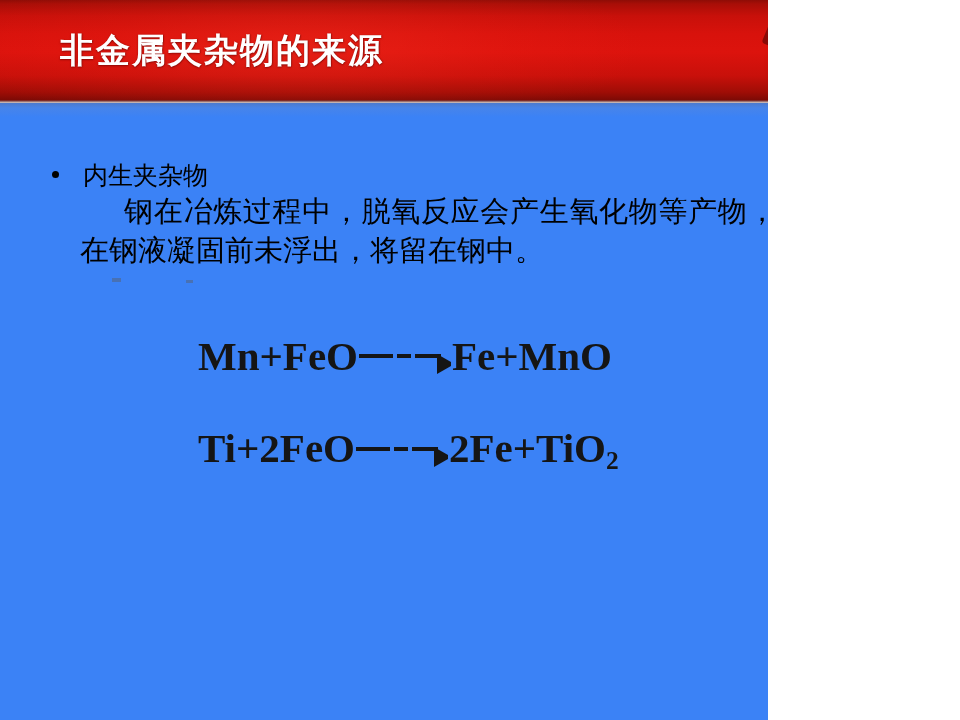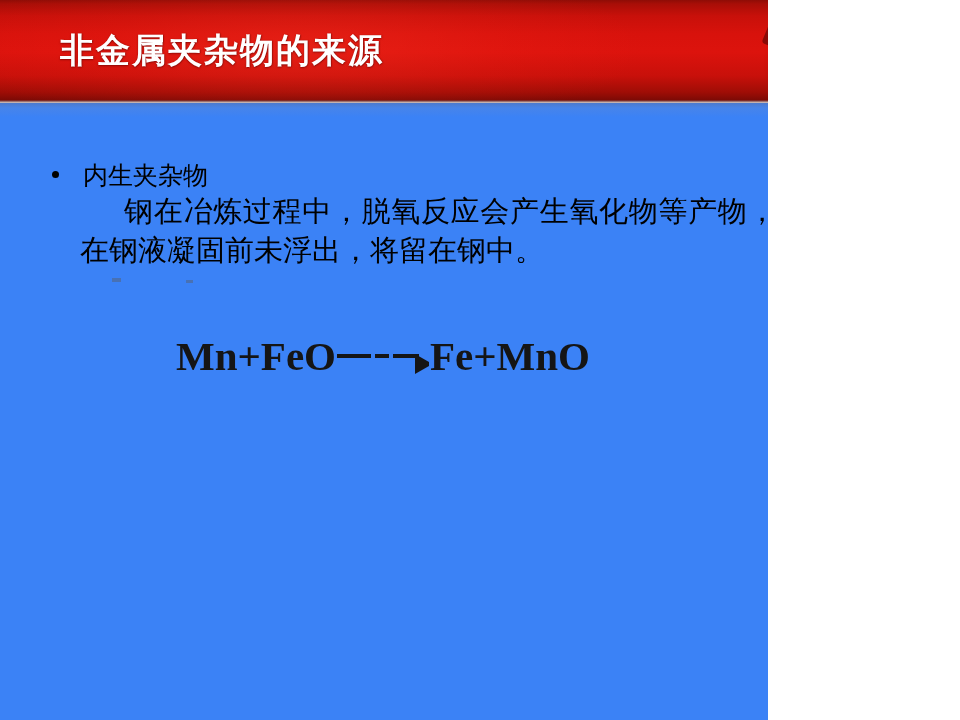--- a/index.html
+++ b/index.html
@@ -288,21 +288,21 @@
     position: absolute;
     display: block;
     background: #5a5a5a;
   }
   .ghost-a { left: 0px;   top: 2px;  width: 9px; height: 4px; }
   .ghost-b { left: 74px;  top: 4px;  width: 7px; height: 3px; }
 
   
   .equations {
     position: absolute;
-    left: 176px;
+    left: 198px;
     top: 316px;
     width: 700px;
   }
   .eq-line {
     font-family: "Liberation Serif", "DejaVu Serif", serif;
     font-weight: bold;
     font-size: 41px;
     color: #151515;
     line-height: 80px;
     white-space: nowrap;
@@ -386,16 +386,19 @@
   </div>
 
   <div class="equations">
 
     <div class="eq-line" id="row-0">
       <span>Mn+FeO</span><span class="eq-arrow"><i class="eq-seg1"></i><i class="eq-seg2"></i><i class="eq-seg3"></i><i class="eq-head"></i></span><span>Fe+MnO</span><sub></sub>
     </div>
 
 
 
+    <div class="eq-line" id="row-3">
+      <span>Ti+2FeO</span><span class="eq-arrow"><i class="eq-seg1"></i><i class="eq-seg2"></i><i class="eq-seg3"></i><i class="eq-head"></i></span><span>2Fe+TiO</span><sub>2</sub>
+    </div>
 
   </div>
 
 </div>
 
 </body></html>

